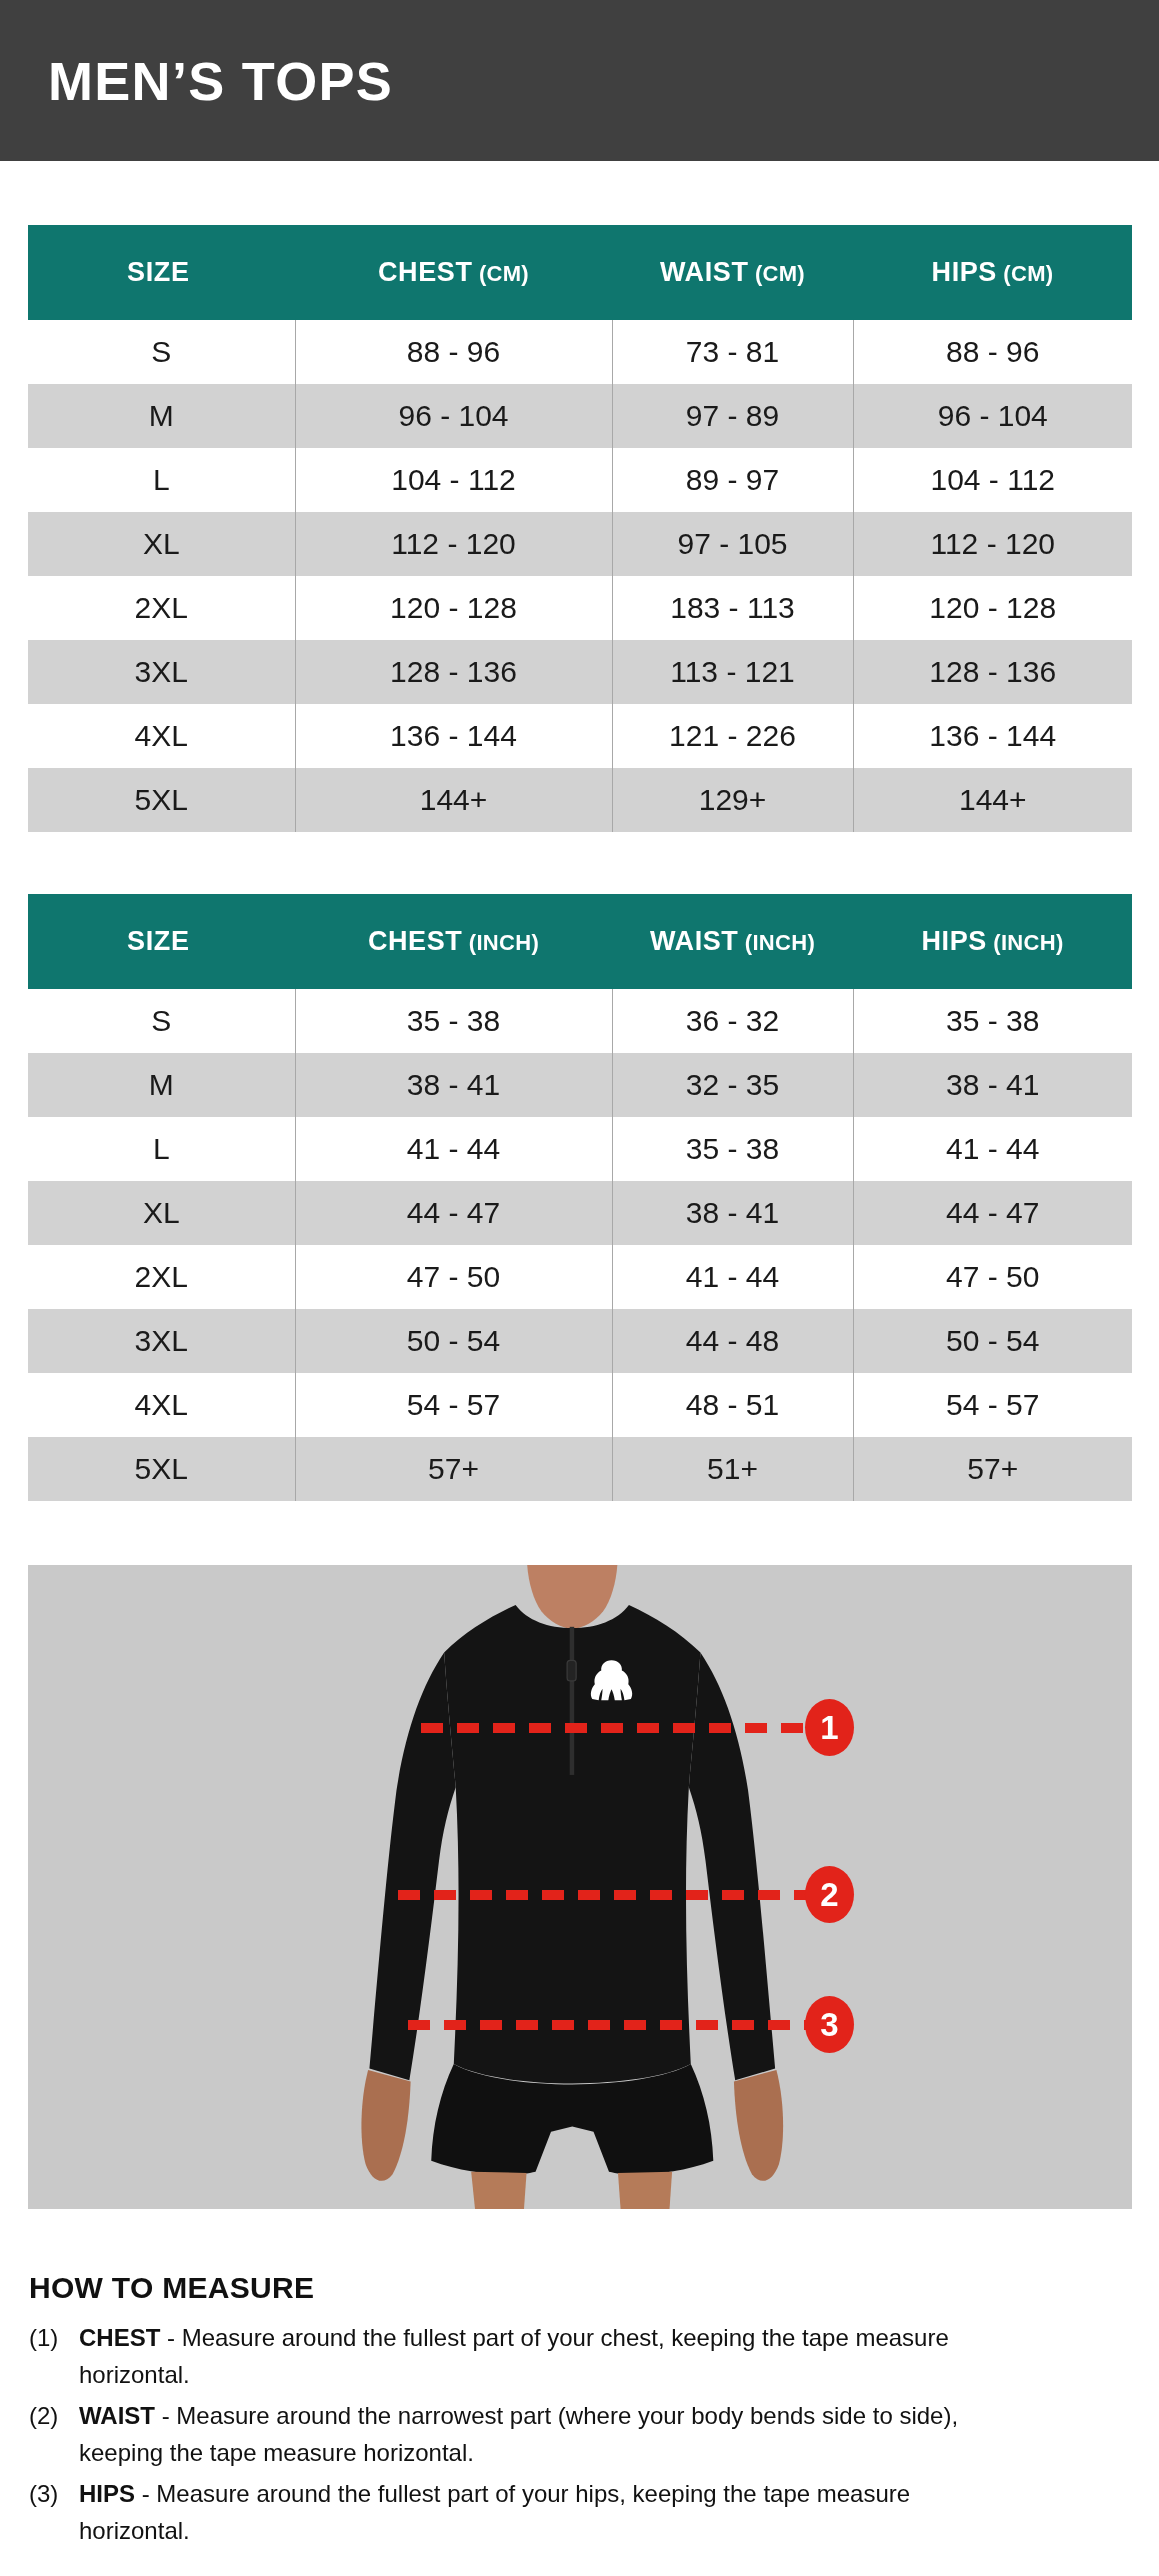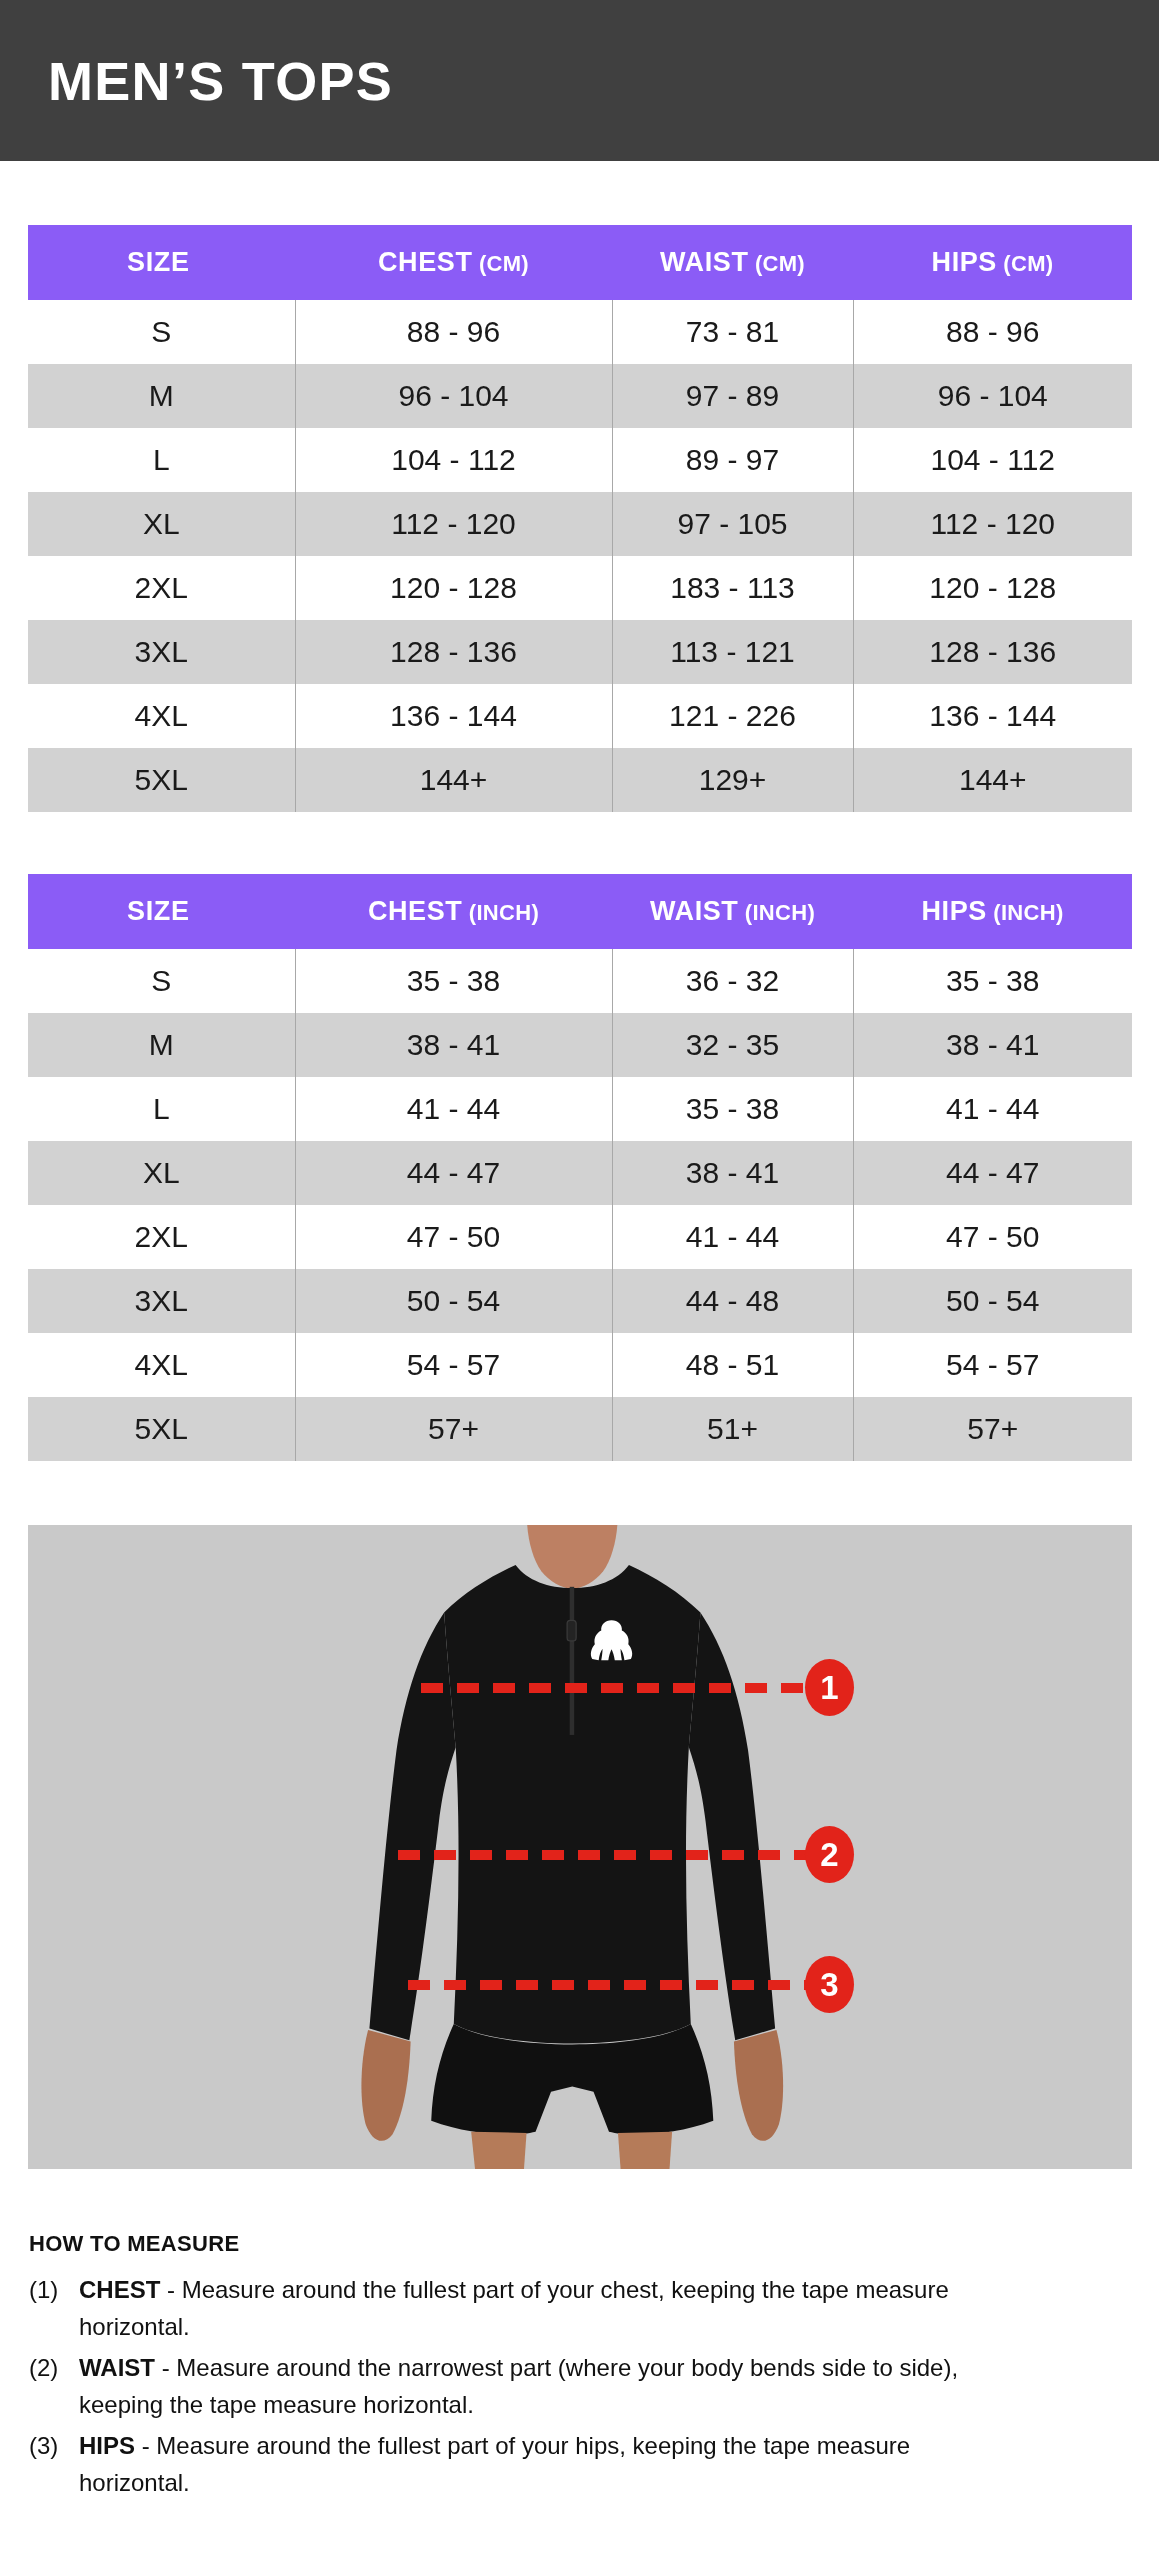--- a/index.html
+++ b/index.html
@@ -10,36 +10,36 @@
   .banner h1{margin:0;font-size:54px;font-weight:700;color:#ffffff;letter-spacing:1.3px;}
 
   
   .size-table{width:1104px;margin:0 0 0 28px;border-collapse:collapse;table-layout:fixed;}
   .tbl1{margin-top:64px;}
   .tbl2{margin-top:62px;}
   .size-table col.c-size{width:267px;}
   .size-table col.c-chest{width:317px;}
   .size-table col.c-waist{width:241px;}
   .size-table col.c-hips{width:279px;}
-  .size-table th{height:63px;background:#8b5cf6;color:#ffffff;font-weight:700;font-size:27px;letter-spacing:0.6px;text-align:center;vertical-align:middle;padding:6px;margin-left:47px;}
+  .size-table th{height:63px;background:#0f766e;color:#ffffff;font-weight:700;font-size:27px;letter-spacing:0.6px;text-align:center;vertical-align:middle;padding:16px;margin-left:47px;}
   .size-table th .unit{font-size:22px;margin-left:6.4px;letter-spacing:0.3px;}
   .size-table td{height:64px;text-align:center;vertical-align:middle;font-size:30px;color:#1a1a1a;padding:0;border-left:1.9px solid #a8a8a8;}
   .size-table td:first-child{border-left:none;}
   .size-table tbody tr:nth-child(even) td{background:#d2d2d2;}
   .size-table tbody tr:nth-child(odd) td{background:#ffffff;}
 
   
   .photo{position:relative;width:1104px;height:644px;margin:64px 0 0 28px;background:#c9c9c9;overflow:hidden;}
   .photo svg{position:absolute;left:0;top:0;}
   .dash{position:absolute;height:9.7px;background:repeating-linear-gradient(90deg,#e2231a 0 22px,rgba(0,0,0,0) 22px 36px);}
   .badge{position:absolute;width:49px;height:57px;border-radius:50%;background:#e2231a;color:#ffffff;display:flex;align-items:center;justify-content:center;font-size:33px;font-weight:700;}
 
   
   .howto{margin:62px 0 0 29px;width:985px;}
-  .howto h2{margin:0 0 14px 0;font-size:22px;font-weight:800;color:#111;letter-spacing:0.3px;}
+  .howto h2{margin:0 0 14px 0;font-size:30px;font-weight:800;color:#111;letter-spacing:0.3px;}
   .howto .item{display:flex;align-items:flex-start;margin:0 0 3.9px 0;font-size:24px;line-height:37px;color:#111;}
   .howto .num{width:50px;flex:0 0 50px;}
   .howto .desc{flex:1;}
   .howto .lbl{font-weight:700;}
 </style>
 </head>
 <body>
 
 <div class="banner">
   <h1>MEN’S TOPS</h1>

